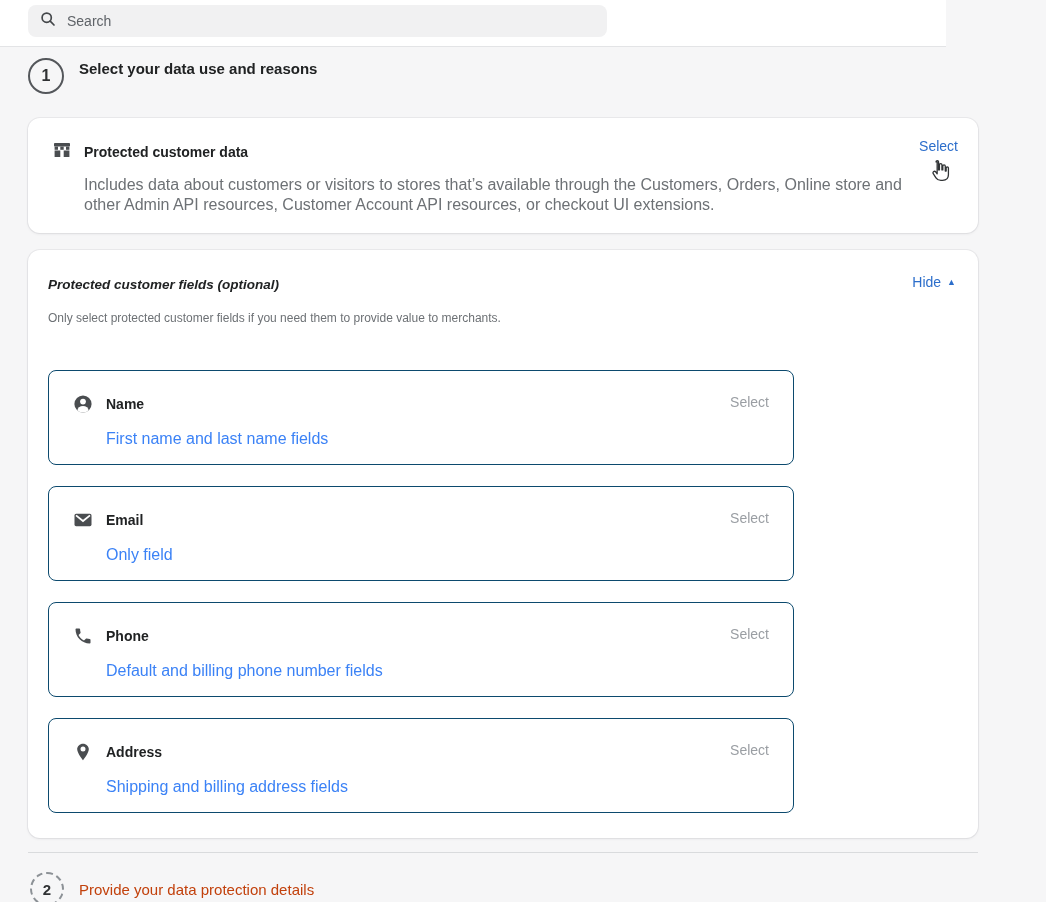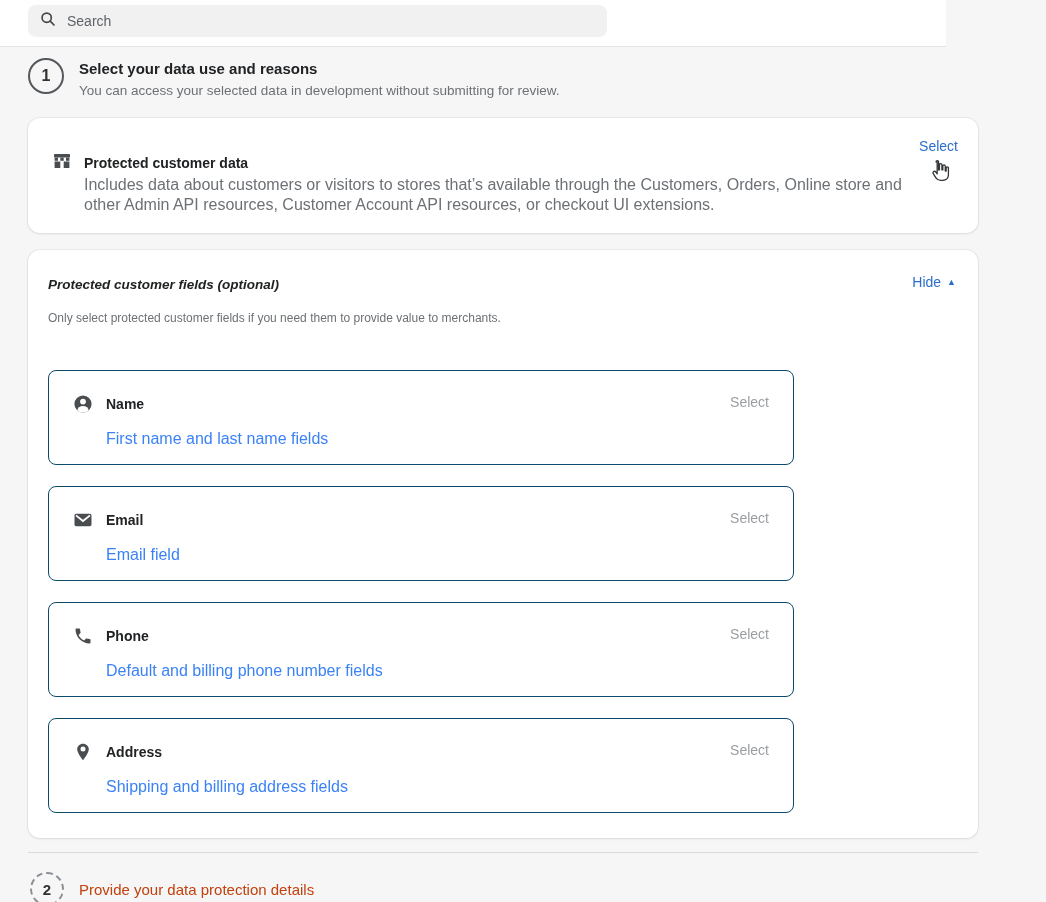--- a/index.html
+++ b/index.html
@@ -35,21 +35,21 @@
   }
   .step-text .t{font-size:15px;font-weight:700;color:#202223;padding-top:2px;}
   .step-text .s{font-size:13.5px;color:#6d7175;margin-top:6px;}
   
   .card{
     background:#ffffff;border-radius:12px;
     box-shadow:0 0 0 1px rgba(22,29,37,.05), 0 1px 3px rgba(22,29,37,.08);
     position:absolute;box-sizing:border-box;
   }
   .card1{left:28px;top:118px;width:950px;height:115px;}
-  .card1 .row{position:absolute;left:24px;top:22px;display:flex;align-items:center;gap:12px;margin-top:11px;}
+  .card1 .row{position:absolute;left:24px;top:22px;display:flex;align-items:center;gap:12px;}
   .card1 .title{font-size:14px;font-weight:700;color:#202223;}
   .card1 .desc{
     position:absolute;left:56px;top:57px;width:832px;
     font-size:16px;color:#6d7175;line-height:20px;
   }
   .link{
     color:#2c6ecb;font-size:14px;text-decoration:none;cursor:pointer;
   }
   .card1 .select-link{position:absolute;right:20px;top:20px;}
   .cursor-hand{position:absolute;left:926px;top:158px;width:26px;height:26px;pointer-events:none;}
@@ -90,21 +90,20 @@
       </svg>
     </span>
     <input type="text" placeholder="Search" style="">
   </div>
 </div>
 
 <div class="step1">
   <div class="step-circle">1</div>
   <div class="step-text">
     <div class="t">Select your data use and reasons</div>
-    <div class="s">You can access your selected data in development without submitting for review.</div>
   </div>
 </div>
 
 <div class="card card1">
   <div class="row">
     <span>
       <svg width="20" height="20" viewBox="0 0 20 20" fill="#4a4d50">
         <rect x="2" y="3" width="16" height="3.6" rx="0.8"></rect>
         <rect x="2.6" y="6.6" width="3.4" height="3.2"></rect>
         <rect x="8.3" y="6.6" width="3.4" height="3.2"></rect>
@@ -153,21 +152,21 @@
   </div>
 
   <div class="field-card fc-1">
     <span class="icon">
       <svg width="20" height="20" viewBox="0 0 20 20">
         <rect x="1.5" y="3.8" width="17" height="12.4" rx="1.6" fill="#4a4d50"></rect>
         <polyline points="3,5.4 10,11 17,5.4" fill="none" stroke="#ffffff" stroke-width="1.8"></polyline>
       </svg>
     </span>
     <span class="name">Email</span>
-    <span class="fdesc">Email field</span>
+    <span class="fdesc">Only field</span>
     <span class="fselect">Select</span>
   </div>
 
   <div class="field-card fc-2">
     <span class="icon">
       <svg width="20" height="20" viewBox="0 0 24 24" fill="#4a4d50">
         <path d="M6.62 10.79c1.44 2.83 3.76 5.14 6.59 6.59l2.2-2.2c.27-.27.67-.36 1.02-.24 1.12.37 2.33.57 3.57.57.55 0 1 .45 1 1V20c0 .55-.45 1-1 1-9.39 0-17-7.61-17-17 0-.55.45-1 1-1h3.5c.55 0 1 .45 1 1 0 1.25.2 2.45.57 3.57.11.35.03.74-.25 1.02l-2.2 2.2z"></path>
       </svg>
     </span>
     <span class="name">Phone</span>

